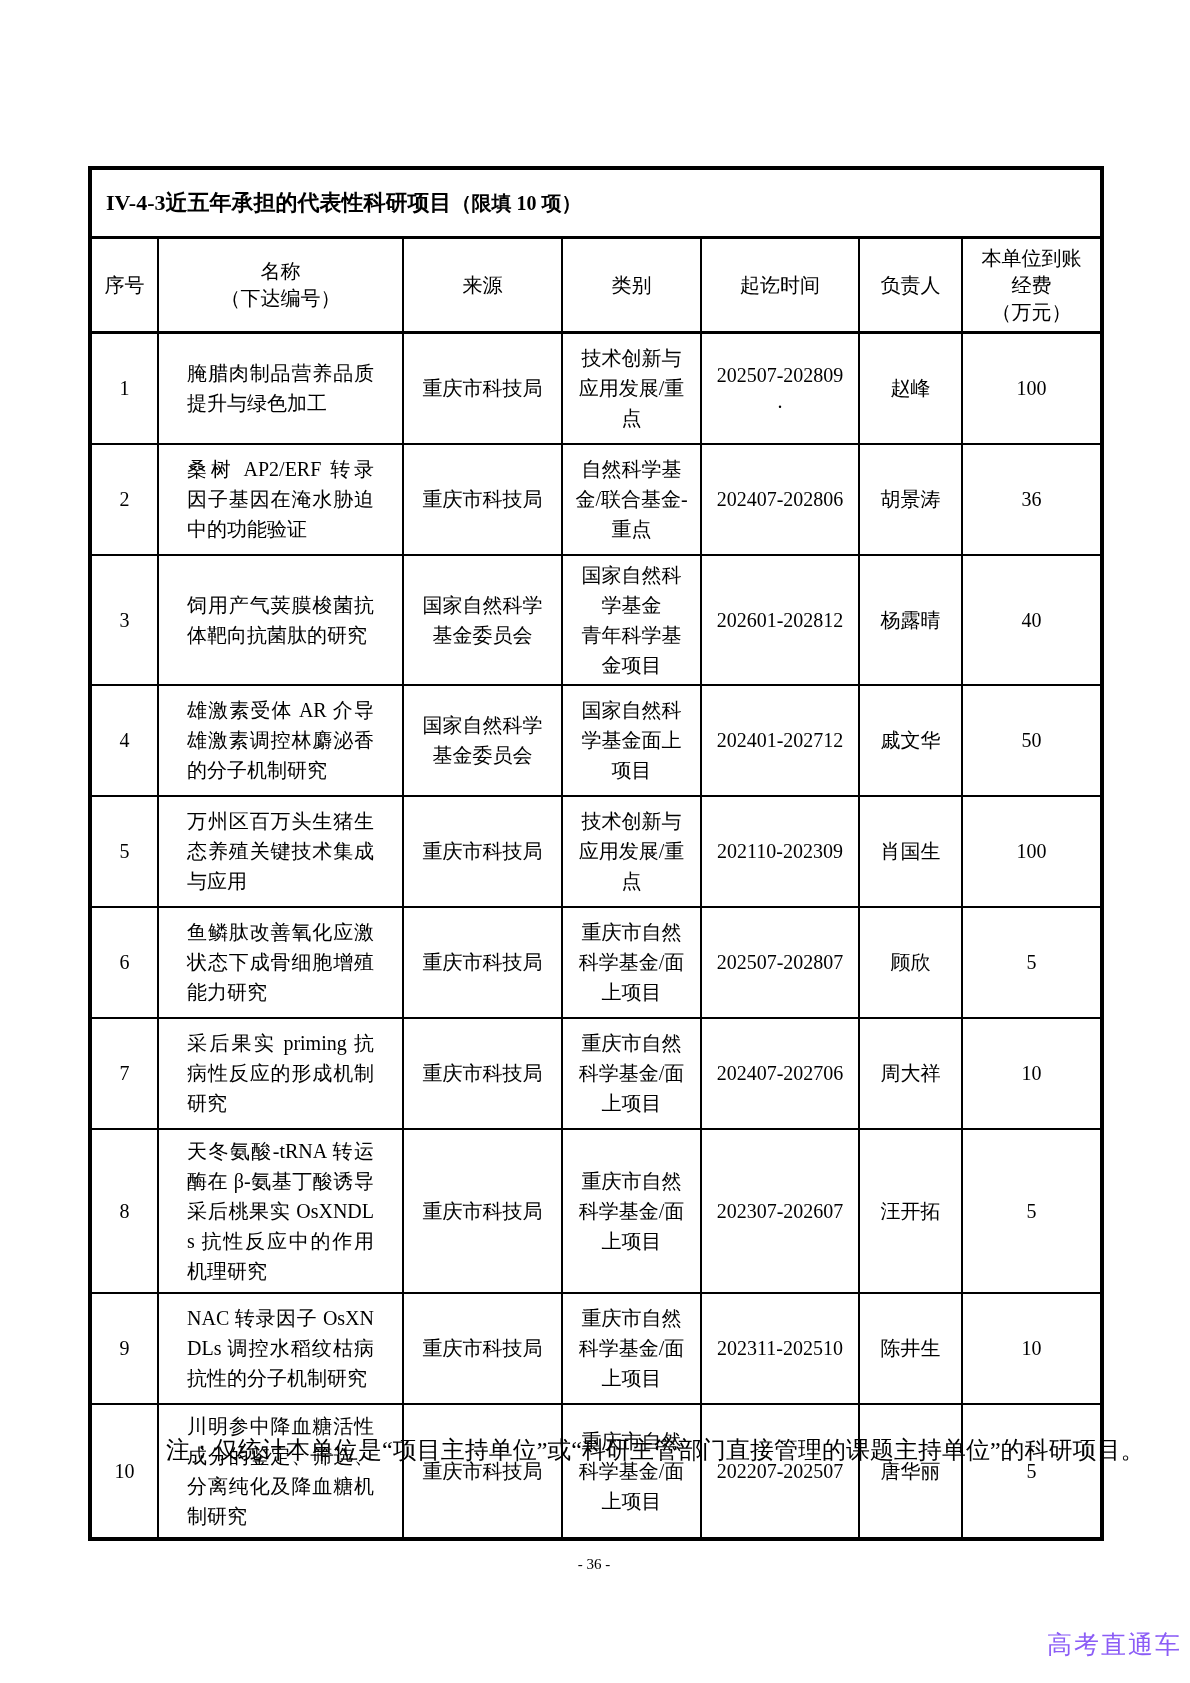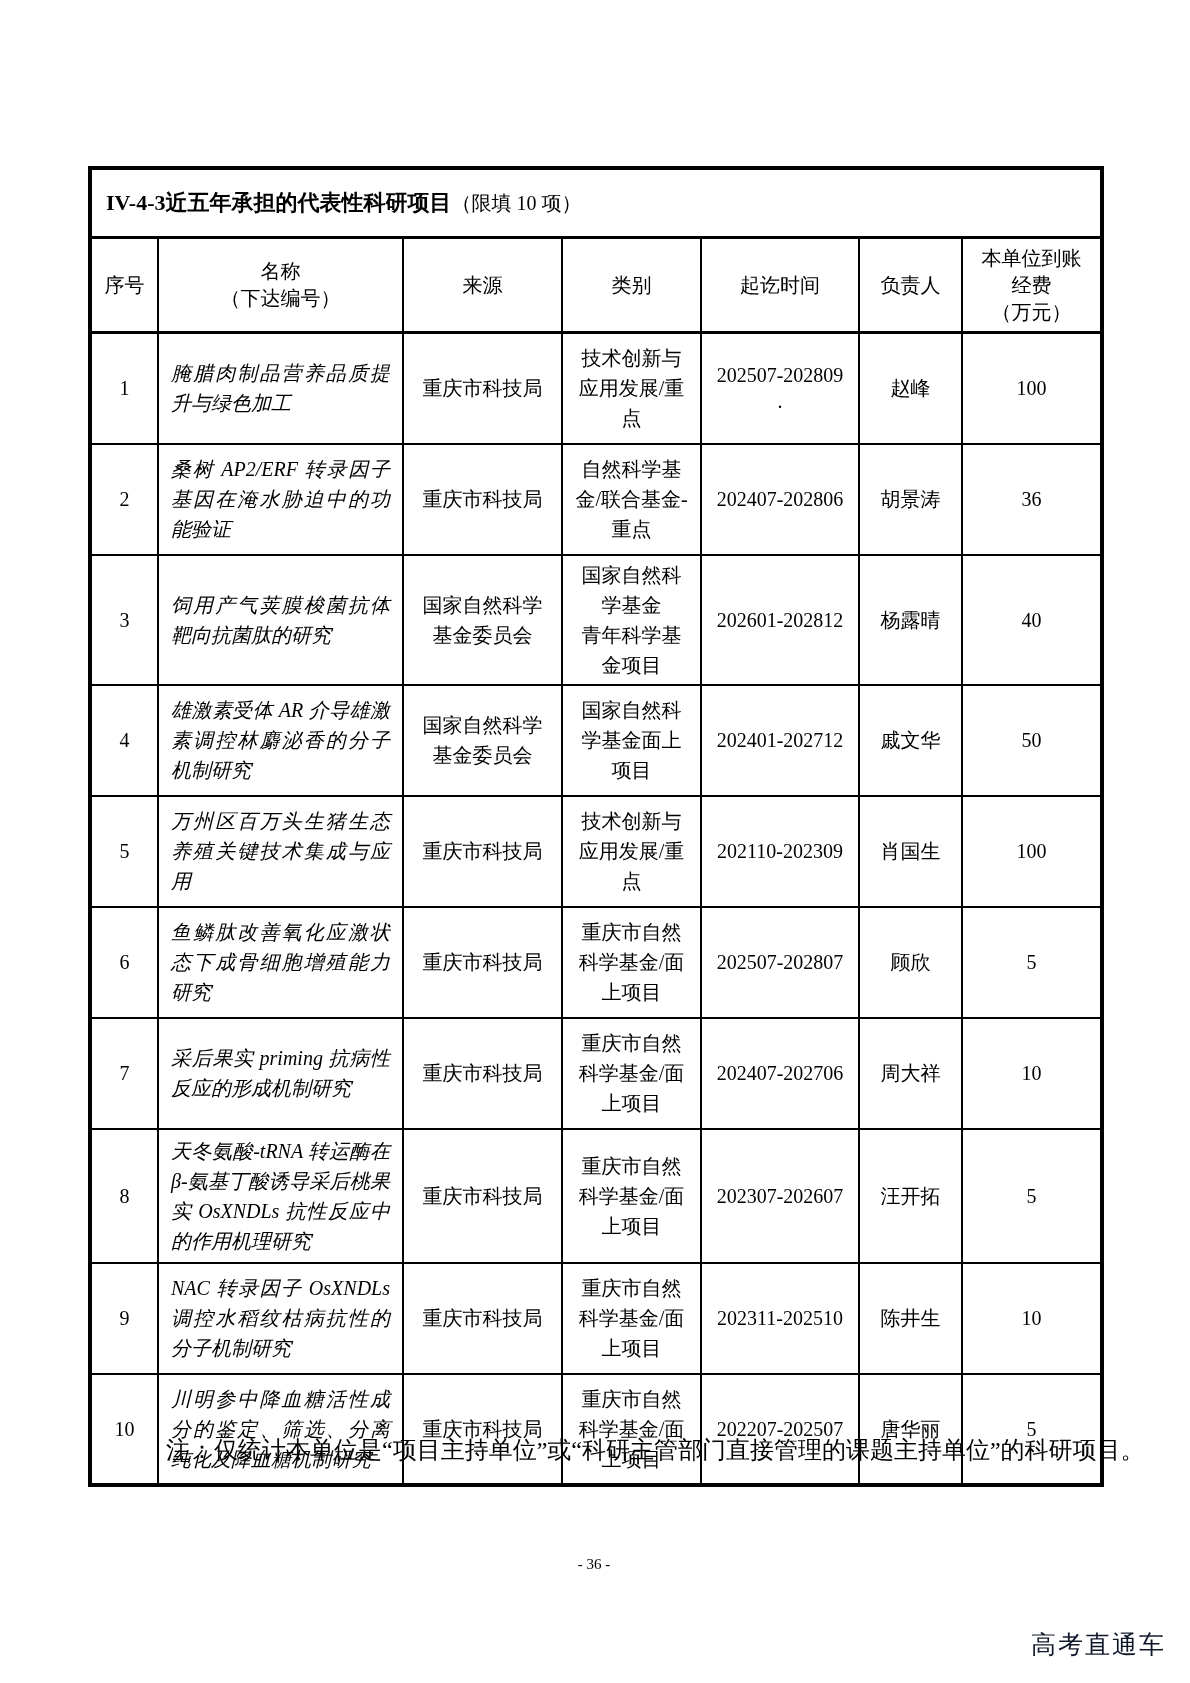--- a/index.html
+++ b/index.html
@@ -31,48 +31,47 @@
   tr.title-row td {
     border-bottom:3.5px solid #000;
     text-align:left;
     height:58px;
     padding-left:14px;
     font-size:22px;
     line-height:26px;
     word-break:normal;
   }
   tr.title-row .t-bold { font-weight:bold;text-align:right; }
-  tr.title-row .t-normal { font-weight:normal; font-size:20px; }
+  tr.title-row .t-normal { font-weight:bold; font-size:20px; }
   tr.header-row th {
     border-bottom:3px solid #000;
     height:84px;
     white-space:pre-line;
     line-height:27px;
   }
   tr.data-row { height:111px; }
   td.c-name {
     text-align:justify;
-    padding:6px 12px;
-    font-style:italic;
+    padding:6px 28px;
   }
   td.c-cat, td.c-period { white-space:pre-line; padding:4px 12px; }
   td.c-period { line-height:26px; }
   .note-line {
     position:absolute; left:166px; top:1438px;
     font-size:24px; line-height:24px;
     white-space:nowrap;
   }
   .page-number {
     position:absolute; left:0; top:1556px; width:1188px;
     text-align:center; font-size:15px;
   }
   .watermark {
-    position:absolute; right:24px; top:1628px;
+    position:absolute; right:8px; top:1628px;
     font-family:"Liberation Sans","DejaVu Sans",sans-serif;
-    font-size:25px; color:#0f172a; letter-spacing:2px;
+    font-size:25px; color:#8b5cf6; letter-spacing:2px;
   }
 </style>
 </head>
 <body>
 
 <div class="page">
 
   <div class="form-table-wrap">
     <table class="form-table">
       <colgroup>

